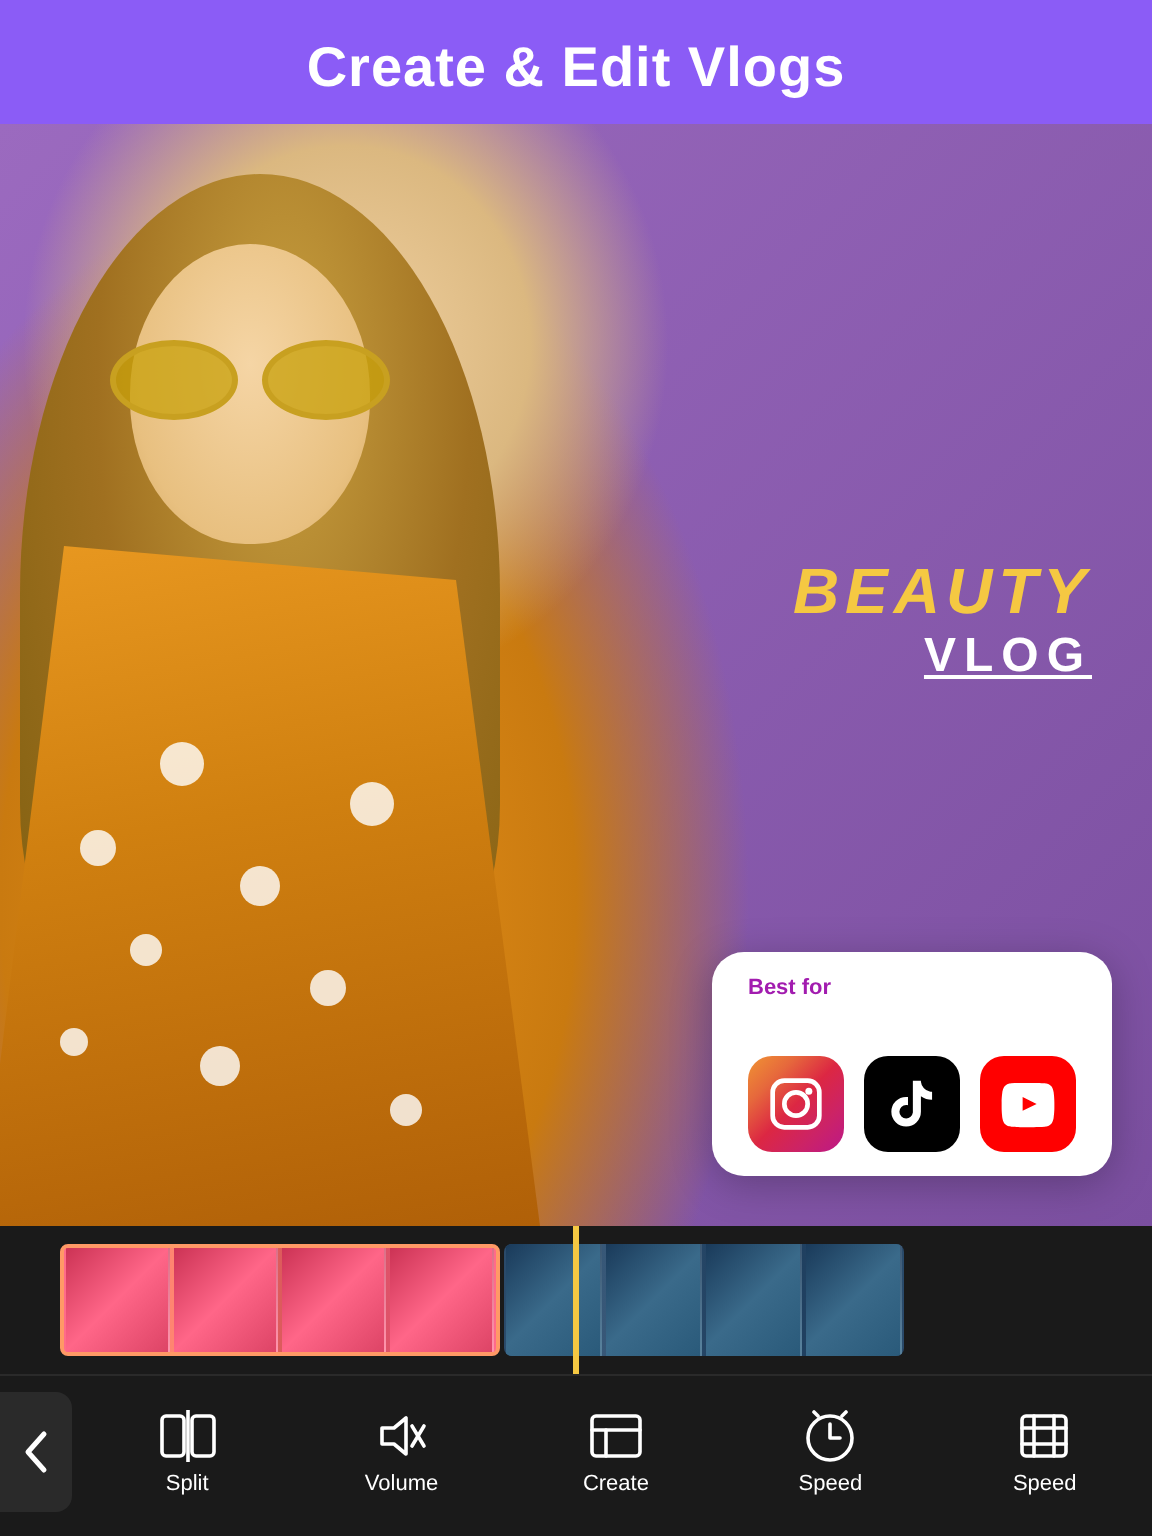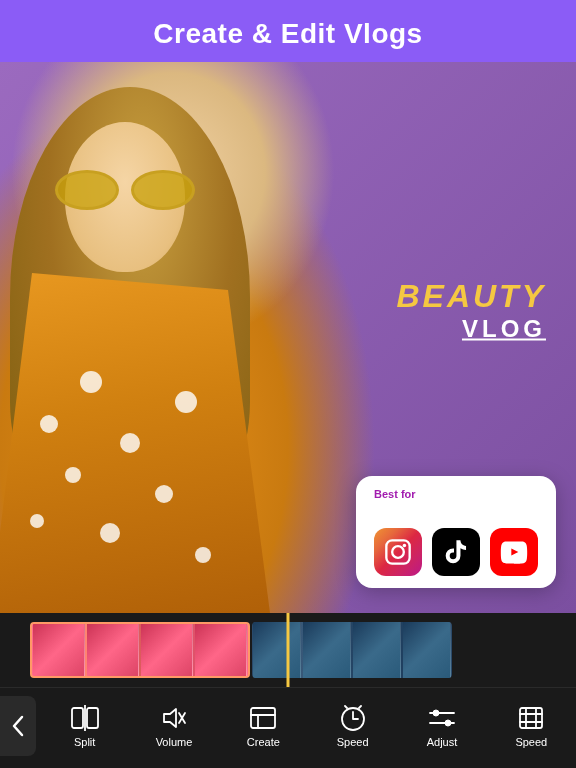--- a/index.html
+++ b/index.html
@@ -413,31 +413,20 @@
           <svg viewBox="0 0 28 26">
             <circle cx="14" cy="14" r="11"></circle>
             <polyline points="14,7 14,14 19,14"></polyline>
             <line x1="8" y1="3" x2="6" y2="1"></line>
             <line x1="20" y1="3" x2="22" y2="1"></line>
           </svg>
         </div>
         <span class="toolbar-label">Speed</span>
       </div>
 
-      <div class="toolbar-item">
-        <div class="toolbar-icon">
-          <svg viewBox="0 0 28 26">
-            <line x1="2" y1="8" x2="26" y2="8"></line>
-            <line x1="2" y1="18" x2="26" y2="18"></line>
-            <circle cx="8" cy="8" r="3" fill="white" stroke="white" stroke-width="1"></circle>
-            <circle cx="20" cy="18" r="3" fill="white" stroke="white" stroke-width="1"></circle>
-          </svg>
-        </div>
-        <span class="toolbar-label">Adjust</span>
-      </div>
 
       <div class="toolbar-item">
         <div class="toolbar-icon">
           <svg viewBox="0 0 28 26">
             <rect x="3" y="3" width="22" height="20" rx="2"></rect>
             <line x1="3" y1="9" x2="25" y2="9"></line>
             <line x1="3" y1="17" x2="25" y2="17"></line>
             <line x1="9" y1="3" x2="9" y2="23"></line>
             <line x1="19" y1="3" x2="19" y2="23"></line>
           </svg>

